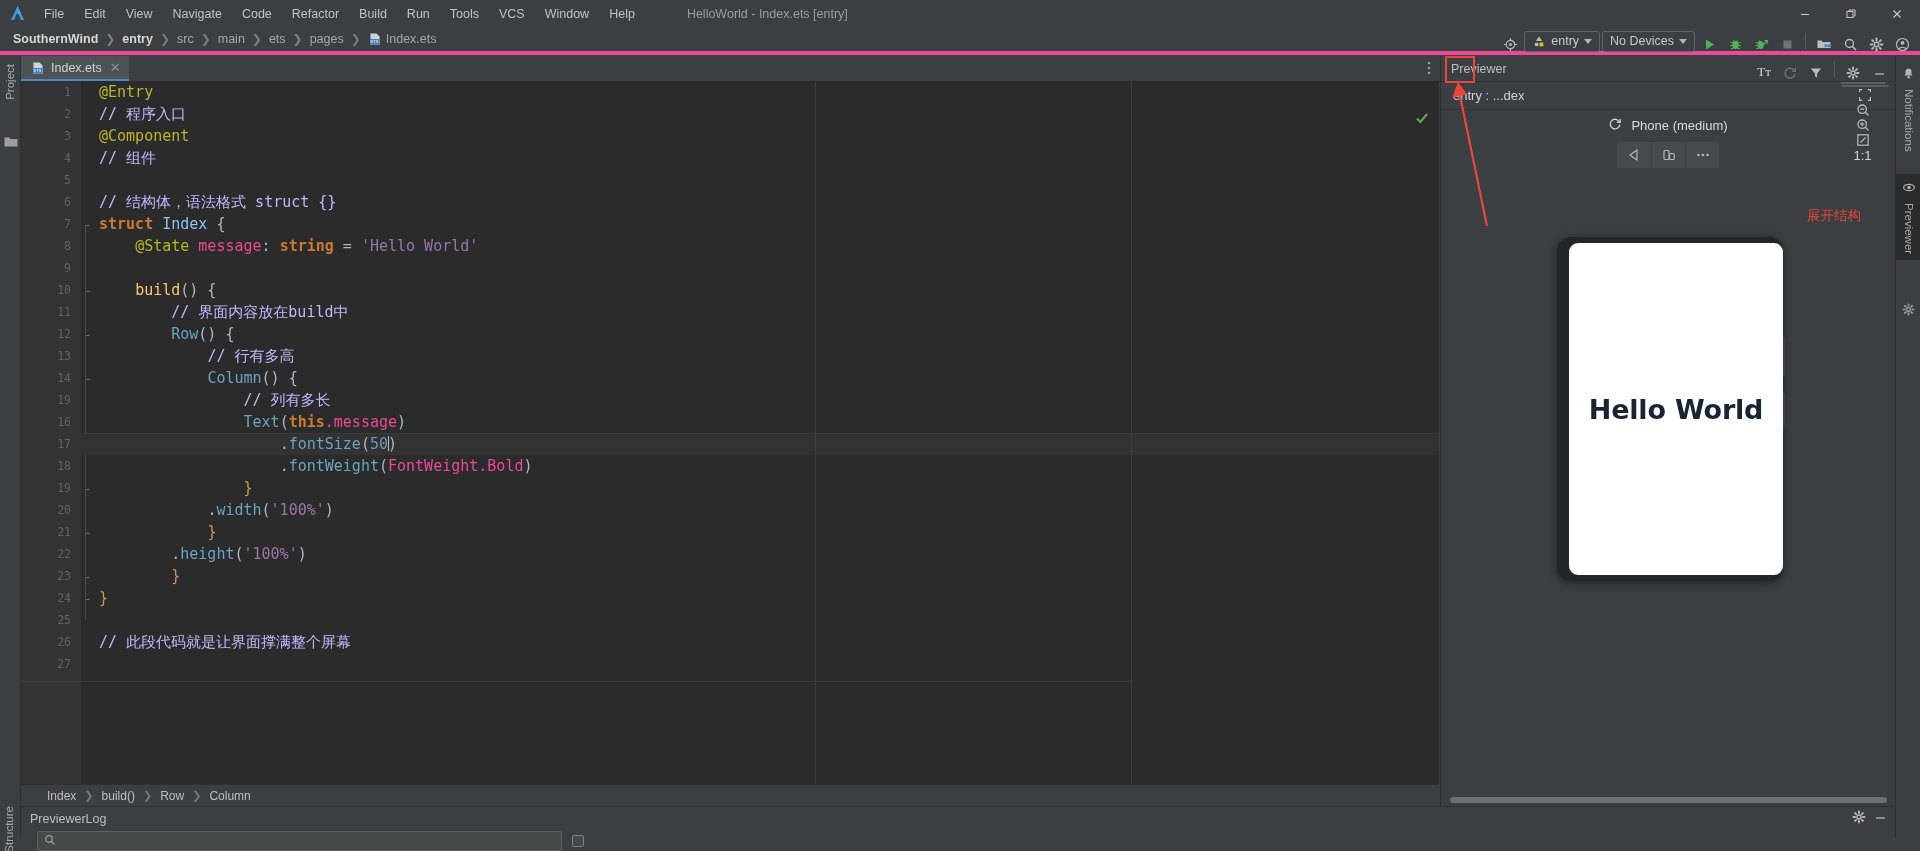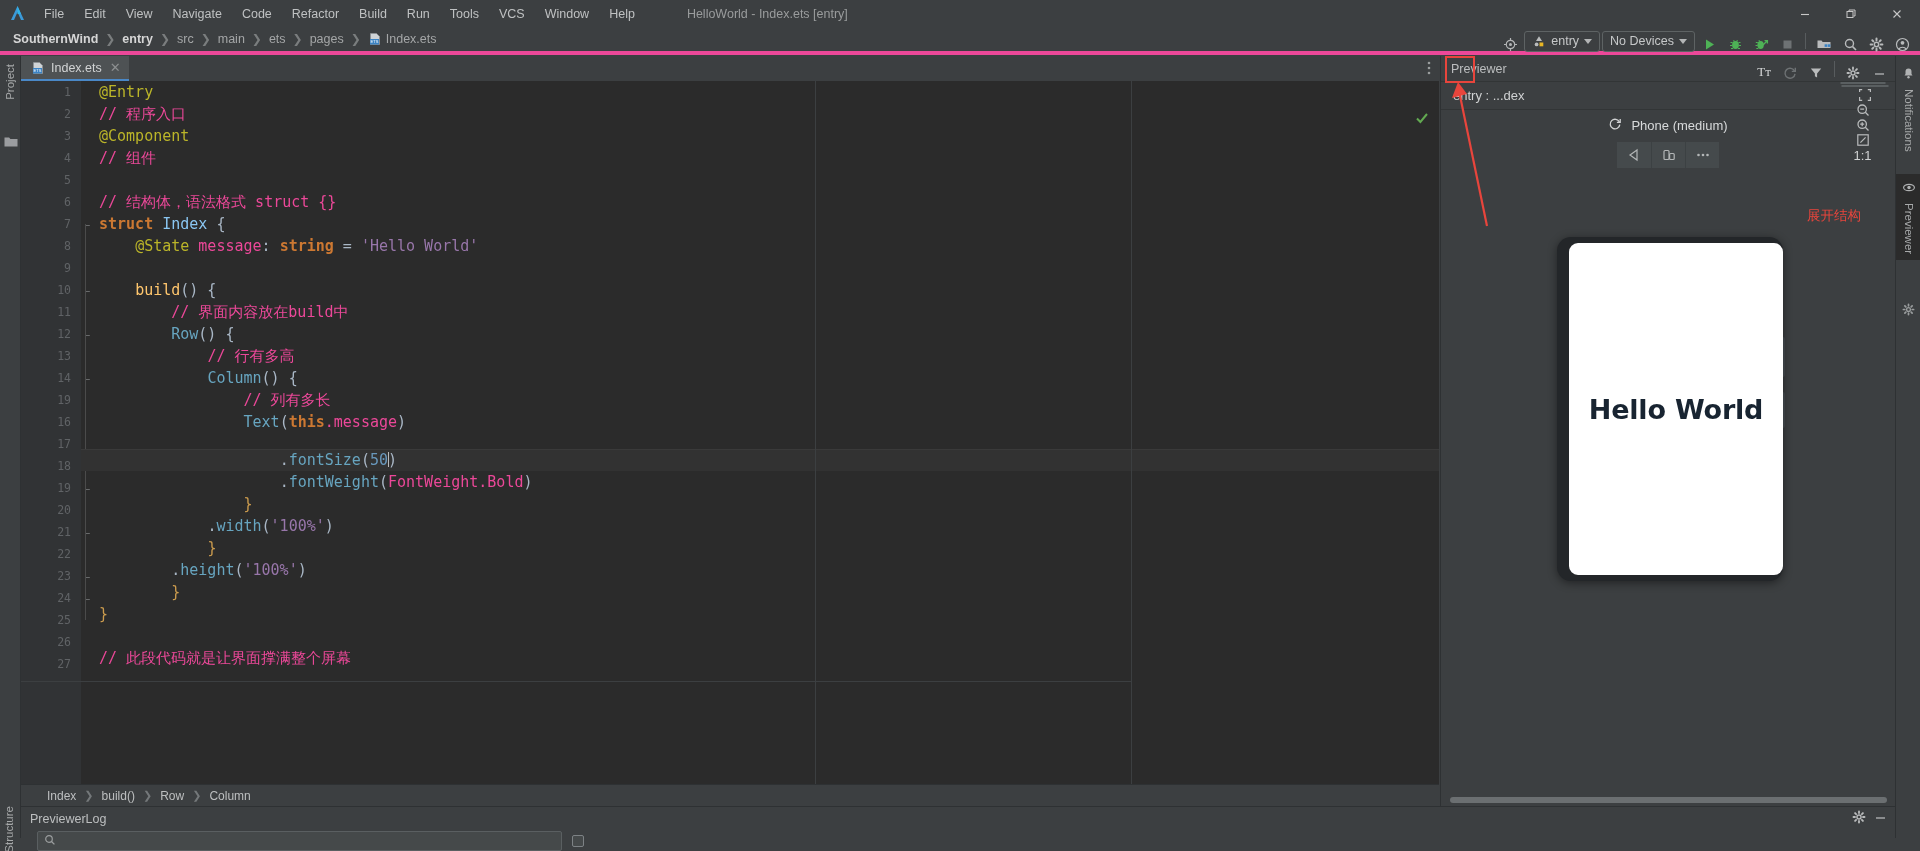--- a/index.html
+++ b/index.html
@@ -93,29 +93,29 @@
   .gline { height: 22px; line-height: 22px; padding-right: 10px; position: relative; }
   .fold {
     position: absolute; right: -12px; top: 5px; width: 11px; height: 11px;
     color: #8a8d8e; font-size: 9px; line-height: 11px; text-align:center;
   }
   .code {
     position: absolute; left: 60px; top: 0; right: 0; height: 100%;
     font-family: "DejaVu Sans Mono", monospace; font-size: 15px; white-space: pre;
   }
   .cline { height: 22px; line-height: 22px; padding-left: 18px; position: relative; }
-  .cline.cur { background: #323232; margin-top: 16px; }
+  .cline.cur { background: #323232; }
   .cline.cur::after { content:""; position:absolute; left:0; right:0; top:0; height:1px; background:#3a3a3a; }
   .guide { position: absolute; left: 64px; top: 0; width: 1px; background: #4b4b4b; }
   .splitline { position:absolute; top:0; bottom:0; width:1px; background:#3c3f41; }
   .caret-bar { display:inline-block; width:1px; height:15px; background:#bbb; vertical-align:-2px; margin:0 -0.5px; }
   
   .t-ann { color: #bbb529; }
   .t-kw  { color: #cc7832; font-weight: bold; }
-  .t-cm  { color: #ec4899; }
+  .t-cm  { color: #c4b5fd; }
   .t-str { color: #9876aa; }
   .t-num { color: #6897bb; }
   .t-fn  { color: #ffc66d; }
   .t-cls { color: #8ac6f2; }
   .t-pl  { color: #ec4899; }
   .t-prop{ color: #67a5c0; }
   .t-brace{ color:#a9b7c6; }
   .t-ybr { color: #cc9c4e; }
 
   .check-ok { position:absolute; right: 10px; top: 30px; color:#62a951; font-size: 14px; }

